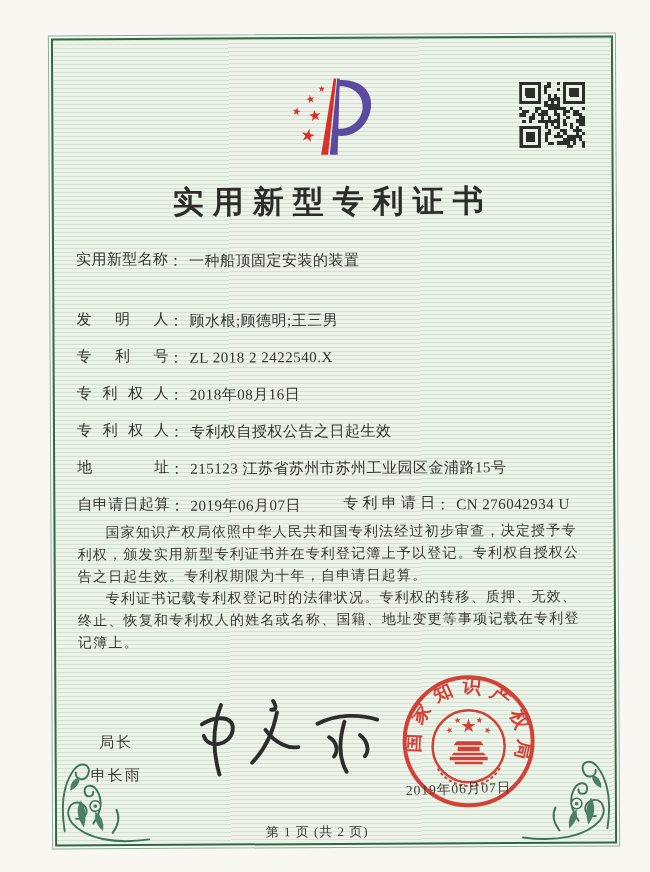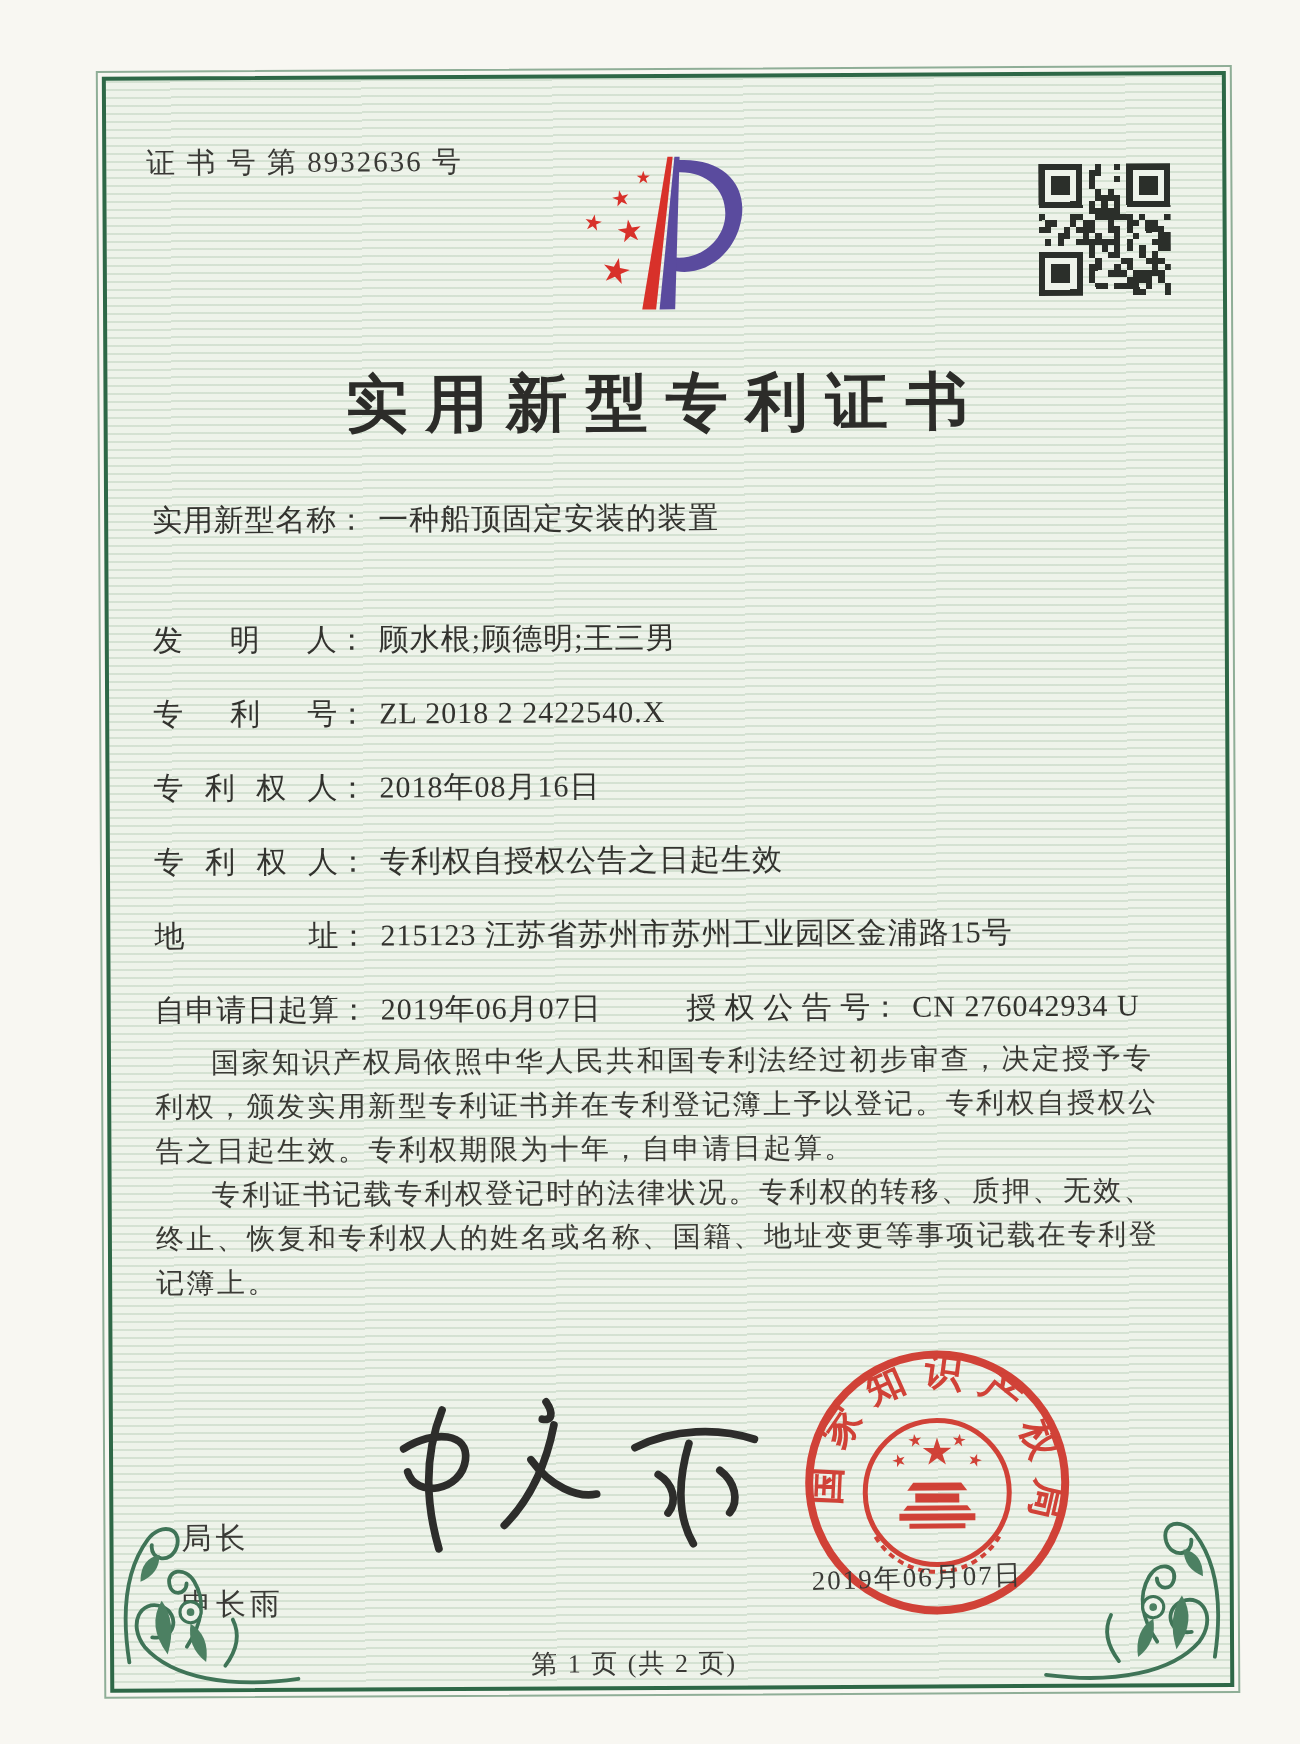--- a/index.html
+++ b/index.html
@@ -45,33 +45,34 @@
   .rows{
     position:absolute;left:22px;top:210px;width:516px;
     font-size:15px;line-height:22px;
   }
   .row{margin:0 0 15px 0;white-space:nowrap;}
   .row.first{margin-bottom:38px;}
   .row-label{
     display:inline-block;width:92px;
     text-align:justify;text-align-last:justify;
     vertical-align:top;
+    font-family:Liberation Mono, monospace;
   }
   .colon{display:inline-block;margin-right:6px;}
   .row-value{letter-spacing:0.5px;}
   .dual .group-a{display:inline-block;width:262px;}
   .paras{
     position:absolute;left:22px;top:482px;width:512px;
     font-size:14px;line-height:22px;letter-spacing:1.2px;
     color:#3a3a35;
   }
   .paras p{margin:0;text-indent:2em;}
   .sig-block{
-    position:absolute;left:34px;top:714px;
-    font-size:15px;line-height:33px;letter-spacing:2px;color:#3a3a36;
+    position:absolute;left:34px;top:686px;
+    font-size:15px;line-height:33px;letter-spacing:2px;color:#3a3a36;text-align:center;
   }
   .sig-script{
     position:absolute;left:128px;top:652px;width:212px;height:100px;
   }
   .seal{
     position:absolute;left:343px;top:634px;width:138px;height:138px;
     opacity:0.92;
   }
   .seal-date{
     position:absolute;left:349px;top:742px;
@@ -86,21 +87,20 @@
   .corner-orn.br{right:-2px;bottom:-3px;}
   .corner-orn.bl{left:-2px;bottom:-3px;transform:scaleX(-1);}
 </style>
 </head>
 <body>
 
 <div class="sheet">
   <div class="frame-outer">
     <div class="frame-inner">
 
-      <div class="cert-no">证 书 号 第 8932636 号</div>
 
       <div class="qr"><svg viewBox="0 0 21 21" shape-rendering="crispEdges">
             <rect x="9" y="0" width="1" height="1" fill="#2b2f2a"></rect>
             <rect x="12" y="0" width="1" height="1" fill="#2b2f2a"></rect>
             <rect x="8" y="1" width="1" height="1" fill="#2b2f2a"></rect>
             <rect x="9" y="1" width="1" height="1" fill="#2b2f2a"></rect>
             <rect x="8" y="2" width="1" height="1" fill="#2b2f2a"></rect>
             <rect x="12" y="2" width="1" height="1" fill="#2b2f2a"></rect>
             <rect x="8" y="3" width="1" height="1" fill="#2b2f2a"></rect>
             <rect x="9" y="4" width="1" height="1" fill="#2b2f2a"></rect>
@@ -270,21 +270,21 @@
           <span class="row-label">专利权人</span><span class="colon">：</span><span class="row-value">专利权自授权公告之日起生效</span>
         </div>
         <div class="row">
           <span class="row-label">地址</span><span class="colon">：</span><span class="row-value">215123 江苏省苏州市苏州工业园区金浦路15号</span>
         </div>
         <div class="row dual">
           <span class="group-a">
             <span class="row-label">自申请日起算</span><span class="colon">：</span><span class="row-value">2019年06月07日</span>
           </span>
           <span class="group-b">
-            <span class="row-label">授权公告号</span><span class="colon">：</span><span class="row-value">CN 276042934 U</span>
+            <span class="row-label">专利申请日</span><span class="colon">：</span><span class="row-value">CN 276042934 U</span>
           </span>
         </div>
       </div>
 
       <div class="paras">
         <p>国家知识产权局依照中华人民共和国专利法经过初步审查，决定授予专利权，颁发实用新型专利证书并在专利登记簿上予以登记。专利权自授权公告之日起生效。专利权期限为十年，自申请日起算。</p>
         <p>专利证书记载专利权登记时的法律状况。专利权的转移、质押、无效、终止、恢复和专利权人的姓名或名称、国籍、地址变更等事项记载在专利登记簿上。</p>
       </div>
 
       <div class="sig-block">

